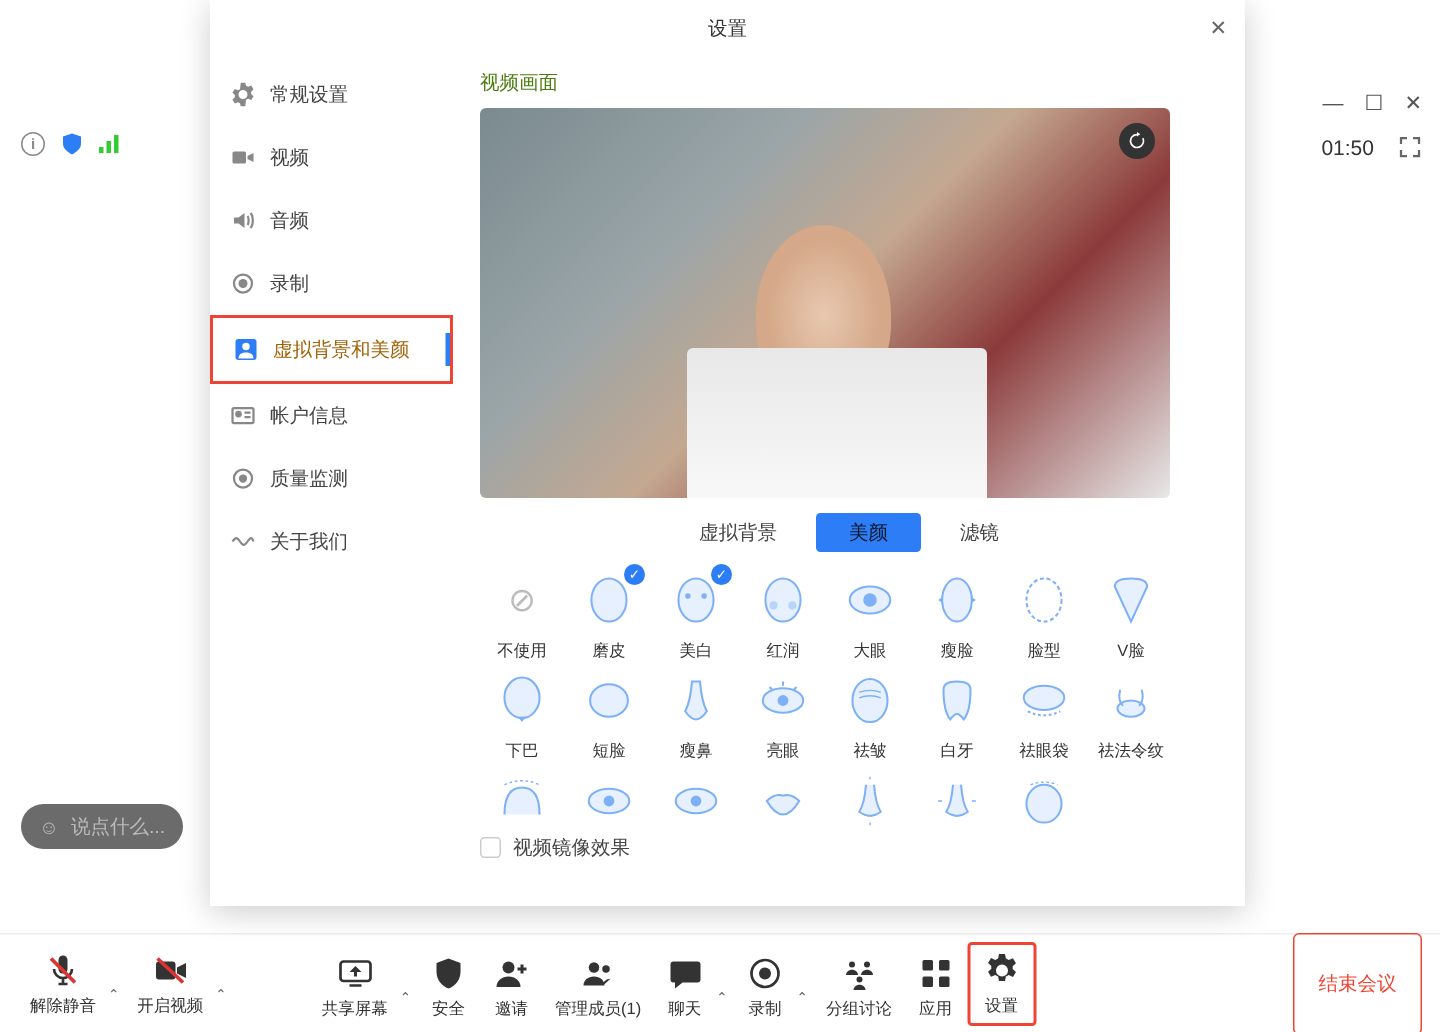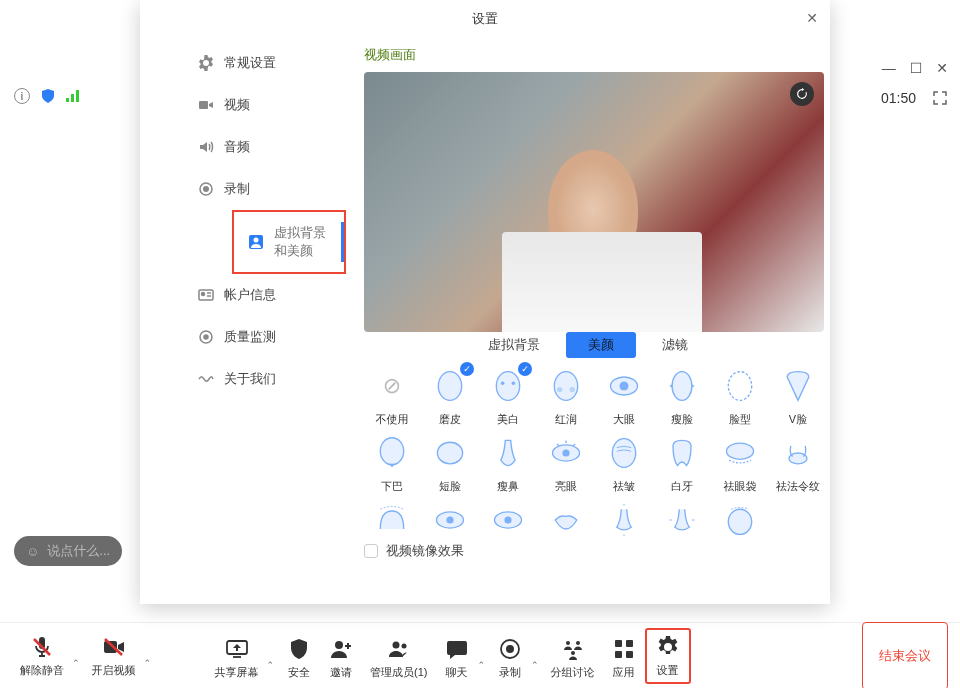--- a/index.html
+++ b/index.html
@@ -11,39 +11,39 @@
   .bg-top-left { position: absolute; top: 88px; left: 14px; display: flex; gap: 10px; align-items: center; z-index: 1; }
   .bg-top-right { position: absolute; top: 88px; right: 12px; display: flex; gap: 10px; align-items: center; z-index: 1; justify-content: center; }
   .timer { font-size: 14px; color: #333; padding: 2px 6px; }
   .chat-bubble { position: absolute; top: 536px; left: 14px; background: #6b6b6b; color: #bbb; font-size: 13px; padding: 6px 12px; border-radius: 16px; display: flex; align-items: center; gap: 8px; z-index: 1; }
   
   
   .modal { position: absolute; top: 0; left: 140px; width: 690px; height: 604px; background: #fff; box-shadow: 0 4px 20px rgba(0,0,0,0.2); z-index: 10; display: flex; flex-direction: column; }
   .modal-header { height: 38px; display: flex; align-items: center; justify-content: center; position: relative; border-bottom: 0; }
   .modal-title { font-size: 13px; color: #333; }
   .modal-close { position: absolute; right: 12px; top: 10px; font-size: 14px; color: #666; cursor: pointer; }
-  .modal-body { flex: 1; display: flex; overflow: hidden; padding-left: 44px; }
+  .modal-body { flex: 1; display: flex; overflow: hidden; }
   
   .sidebar { width: 162px; padding-top: 4px; }
   .sidebar-item { display: flex; align-items: center; gap: 10px; padding: 12px 14px; font-size: 13px; color: #444; cursor: pointer; position: relative; }
   .sidebar-item .icon { width: 16px; height: 16px; display: flex; align-items: center; justify-content: center; color: #888; }
-  .sidebar-item.active { color: #737373; margin-left: 48px; }
+  .sidebar-item.active { color: #a16207; }
   .sidebar-item.active .icon { color: #2d7df6; }
   .sidebar-item.active::after { content: ''; position: absolute; right: 0; top: 10px; bottom: 10px; width: 3px; background: #2d7df6; }
   .sidebar-item.highlighted { border: 2px solid #e43; }
   
   .content { flex: 1; padding: 8px 18px; overflow: hidden; }
   .section-label { font-size: 13px; color: #4d7c0f; margin-bottom: 8px; }
   .video-preview { width: 460px; height: 260px; background: linear-gradient(135deg, #7a8a8f 0%, #9aa5a8 30%, #c4a890 50%, #8b3a3a 70%, #e8e8e8 100%); border-radius: 4px; position: relative; overflow: hidden; }
   .video-preview::before { content: ''; position: absolute; top: 30%; left: 40%; width: 90px; height: 120px; background: radial-gradient(ellipse at center, #e8c8b0 0%, #d4a888 60%); border-radius: 50% 50% 45% 45%; }
   .video-preview::after { content: ''; position: absolute; bottom: 0; left: 30%; width: 200px; height: 100px; background: linear-gradient(to top, #f8f8f8, #e8e8e8); border-radius: 4px 4px 0 0; }
   .preview-btn { position: absolute; top: 10px; right: 10px; width: 24px; height: 24px; background: #333; border-radius: 50%; display: flex; align-items: center; justify-content: center; }
   .preview-btn svg { width: 12px; height: 12px; fill: #fff; }
   
-  .tab-row { display: flex; justify-content: center; gap: 4px; margin: 0 0; }
+  .tab-row { display: flex; justify-content: center; gap: 4px; margin: 10px 0; }
   .tab { padding: 4px 22px; font-size: 13px; color: #444; cursor: pointer; border-radius: 3px; }
   .tab.active { background: #2d7df6; color: #0f172a; }
   
   .effects-grid { display: grid; grid-template-columns: repeat(8, 56px); gap: 4px 2px; margin-top: 6px; }
   .effect-cell { display: flex; flex-direction: column; align-items: center; gap: 4px; }
   .effect-icon { width: 44px; height: 44px; border-radius: 6px; display: flex; align-items: center; justify-content: center; position: relative; cursor: pointer; }
   .effect-icon svg { width: 36px; height: 36px; }
   .effect-shape { fill: #e6f0ff; stroke: #7db0f7; stroke-width: 1.5; }
   .effect-badge { position: absolute; top: -2px; right: -2px; width: 14px; height: 14px; background: #2d7df6; border-radius: 50%; display: flex; align-items: center; justify-content: center; }
   .effect-badge::after { content: '✓'; color: #fff; font-size: 9px; }

